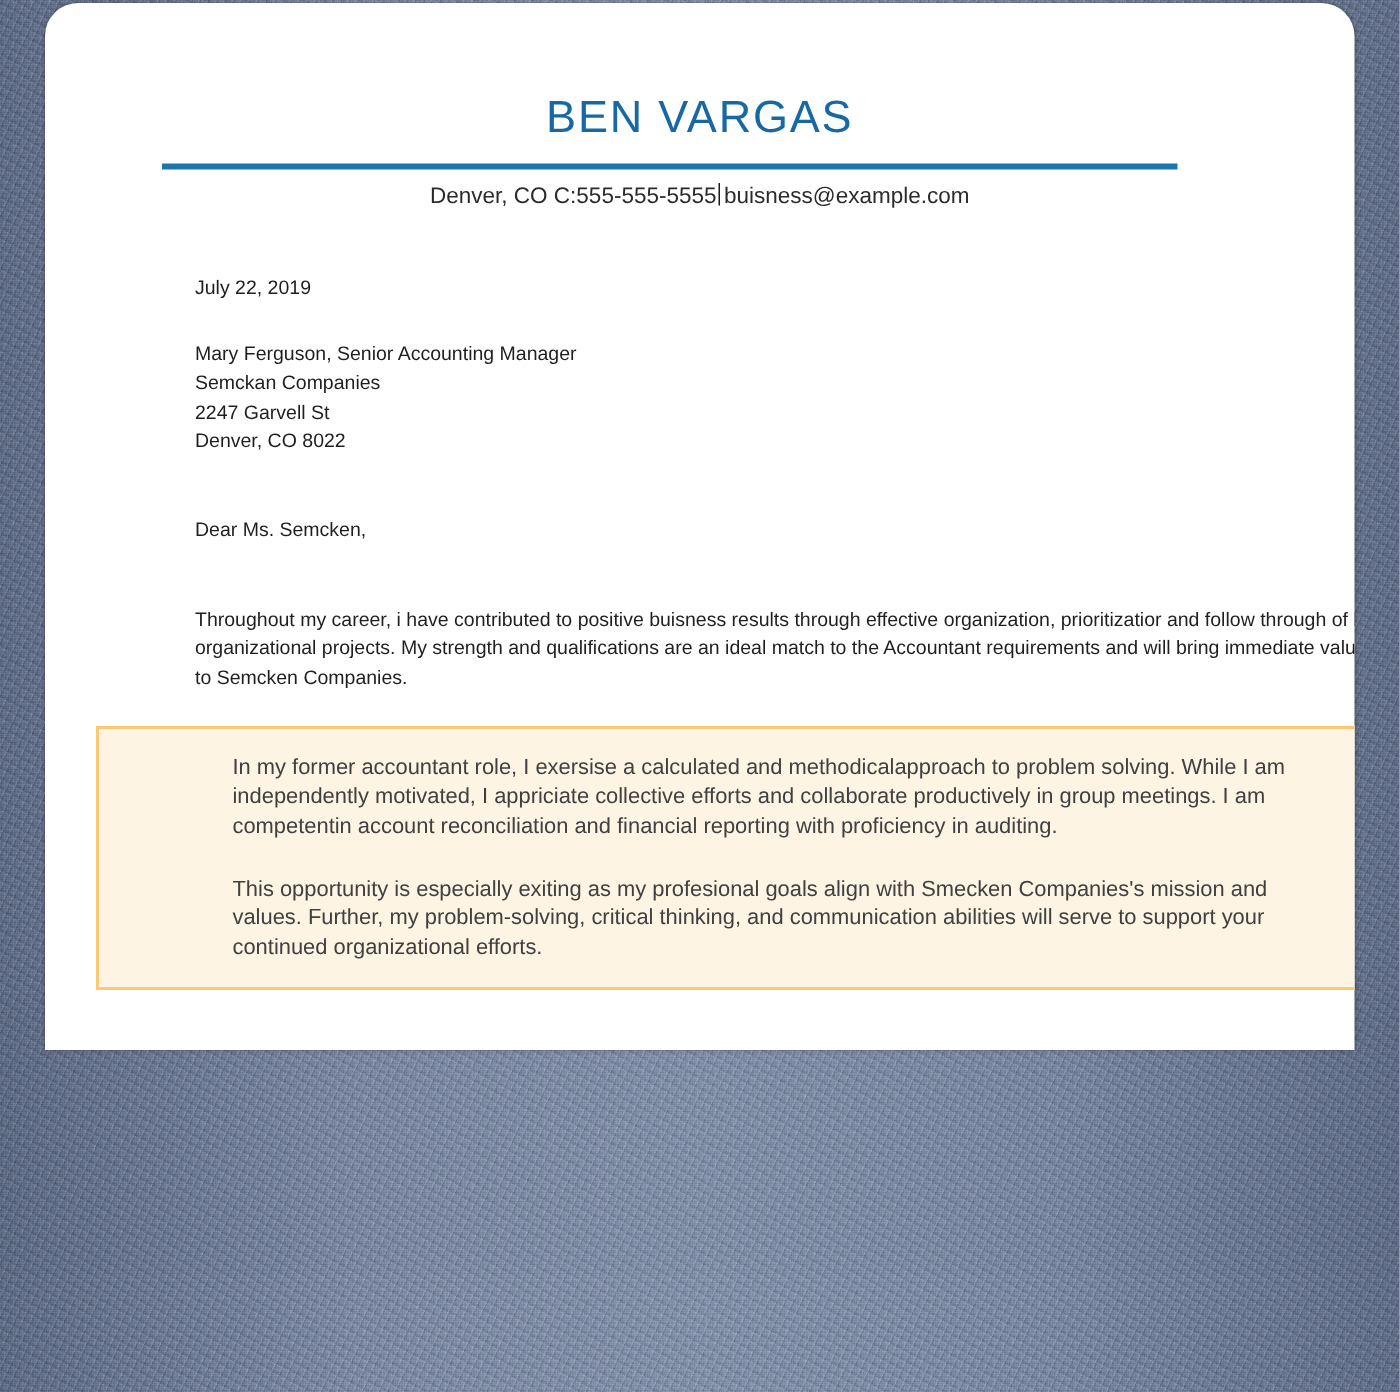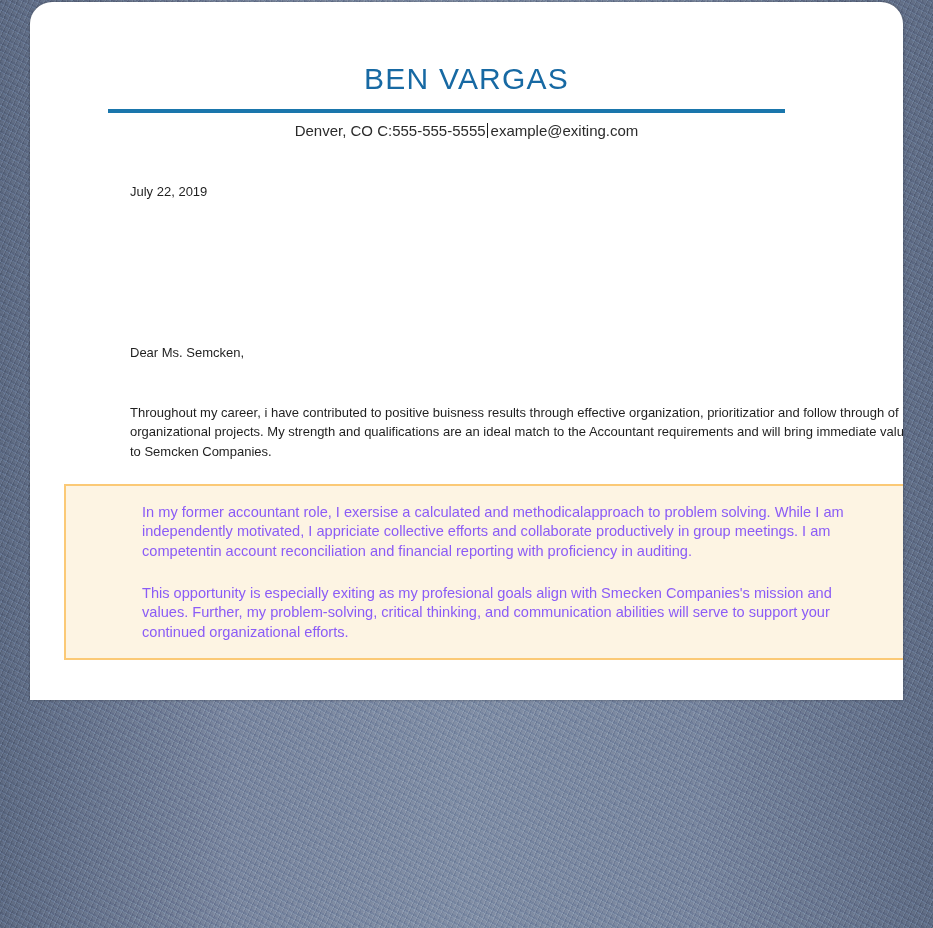--- a/index.html
+++ b/index.html
@@ -114,25 +114,25 @@
     top: 482px;
     width: 869px;
     height: 176px;
     background: #fdf4e3;
     border: 2px solid #fbc976;
     box-sizing: border-box;
     z-index: 3;
   }
   .highlight-para {
     position: absolute;
-    left: 76px;
+    left: 89px;
     width: 712px;
     font-size: 14.6px;
     line-height: 19.3px;
-    color: #8b5cf6;
+    color: #404040;
   }
   #hl-para-1 { top: 17px; }
   #hl-para-2 { top: 98px; }
 
   
   #signature-mark {
     position: absolute;
     left: 118px;
     top: 812px;
     font-family: "DejaVu Serif", serif;
@@ -149,25 +149,31 @@
 
 <div id="backdrop"></div>
 
 <div id="page">
 
   <h1 class="letter-title">BEN VARGAS</h1>
 
   <div class="header-rule"></div>
 
   <div class="contact-line">
-    <span>Denver, CO C:555-555-5555</span><span class="caret"></span><span>example@exiting.com</span>
+    <span>Denver, CO C:555-555-5555</span><span class="caret"></span><span>buisness@example.com</span>
   </div>
 
   <div class="body-block" id="date-line">July 22, 2019</div>
 
+  <div class="body-block" id="recipient">
+    <div>Mary Ferguson, Senior Accounting Manager</div>
+    <div>Semckan Companies</div>
+    <div>2247 Garvell St</div>
+    <div>Denver, CO 8022</div>
+  </div>
 
   <div class="body-block" id="salutation">Dear Ms. Semcken,</div>
 
   <div class="body-block" id="para-intro">Throughout my career, i have contributed to positive buisness results through effective organization, prioritizatior and follow through of key organizational projects. My strength and qualifications are an ideal match to the Accountant requirements and will bring immediate value to Semcken Companies.</div>
 
   <div id="highlight-box">
     <div class="highlight-para" id="hl-para-1">In my former accountant role, I exersise a calculated and methodicalapproach to problem solving. While I am independently motivated, I appriciate collective efforts and collaborate productively in group meetings. I am competentin account reconciliation and financial reporting with proficiency in auditing.</div>
     <div class="highlight-para" id="hl-para-2">This opportunity is especially exiting as my profesional goals align with Smecken Companies's mission and values. Further, my problem-solving, critical thinking, and communication abilities will serve to support your continued organizational efforts.</div>
   </div>
 

